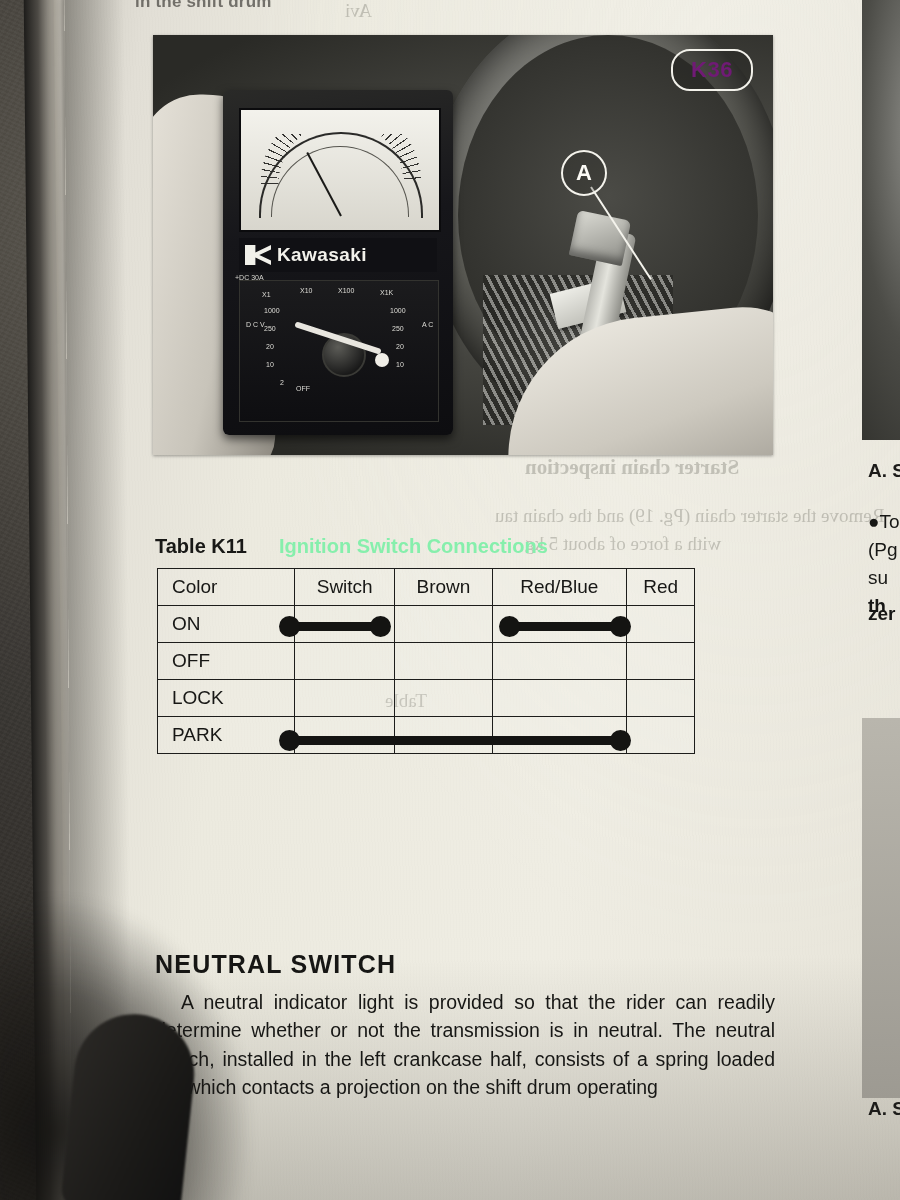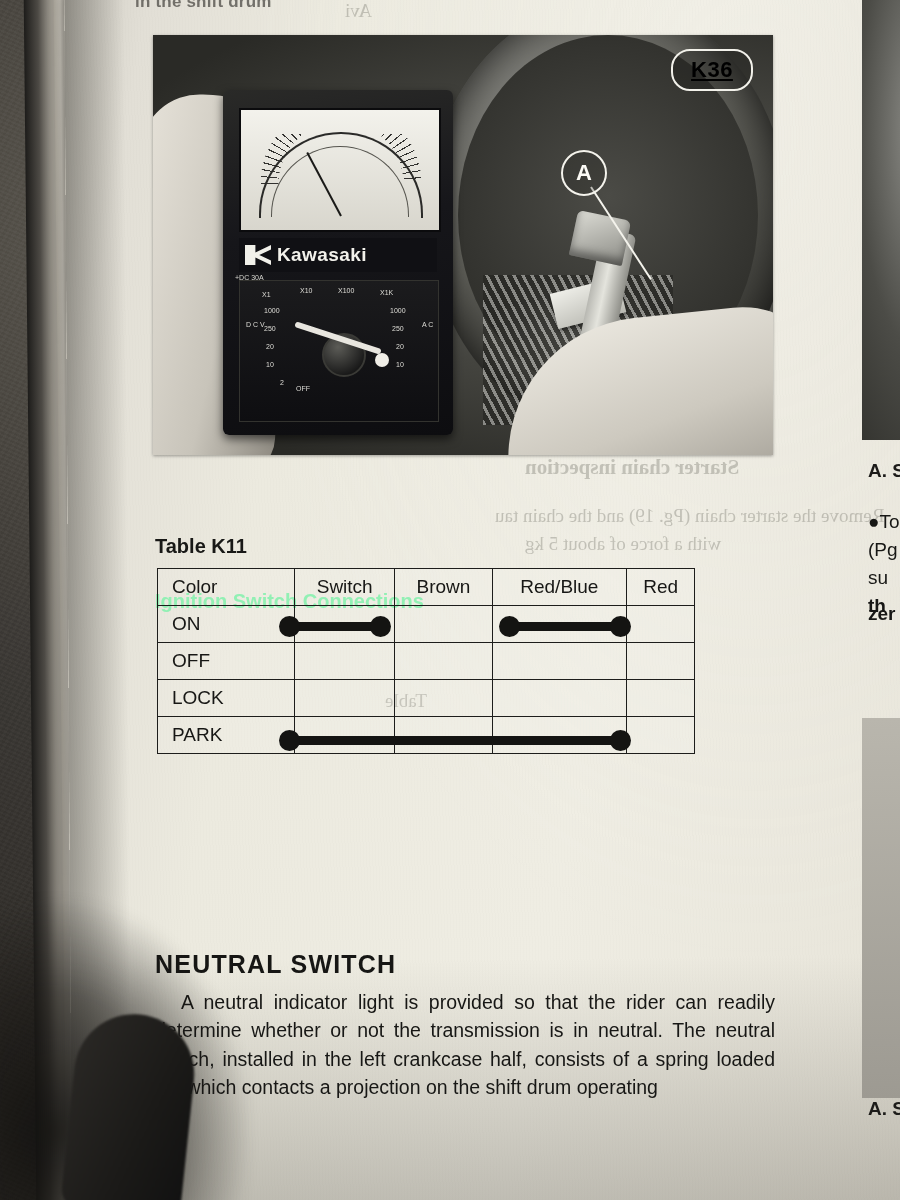--- a/index.html
+++ b/index.html
@@ -338,25 +338,24 @@
   }
 
   
   .k36 {
     position: absolute;
     right: 20px; top: 14px;
     width: 78px; height: 38px;
     border: 2px solid #f2f1ea;
     border-radius: 19px;
     background: rgba(28,28,26,.35);
-    color: #000000;
+    color: #701a75;
     font: 700 22px "Liberation Sans", sans-serif;
     display: flex; align-items: center; justify-content: center;
     letter-spacing: .5px;
-    text-decoration: underline;
   }
   .callout-a {
     position: absolute;
     left: 408px; top: 115px;
     width: 42px; height: 42px;
     border: 2px solid #f4f3ec;
     border-radius: 50%;
     background: rgba(30,30,28,.25);
     color: #fbfaf5;
     font: 700 22px "Liberation Sans", sans-serif;
@@ -377,21 +376,20 @@
     font: 700 19px "Liberation Sans", sans-serif;
     color: #1c1b19;
     letter-spacing: .1px;
   }
   .table-title-row {
     position: absolute;
     left: 60px; top: 535px;
     display: flex;
     align-items: baseline;
     gap: 32px;
-    flex-direction: column;
   }
   .tbl-label {
     font: 700 20px "Liberation Sans", sans-serif;
     color: #181816;
   }
   .tbl-name {
     font: 700 20px "Liberation Sans", sans-serif;
     color: #86efac;
   }
 

